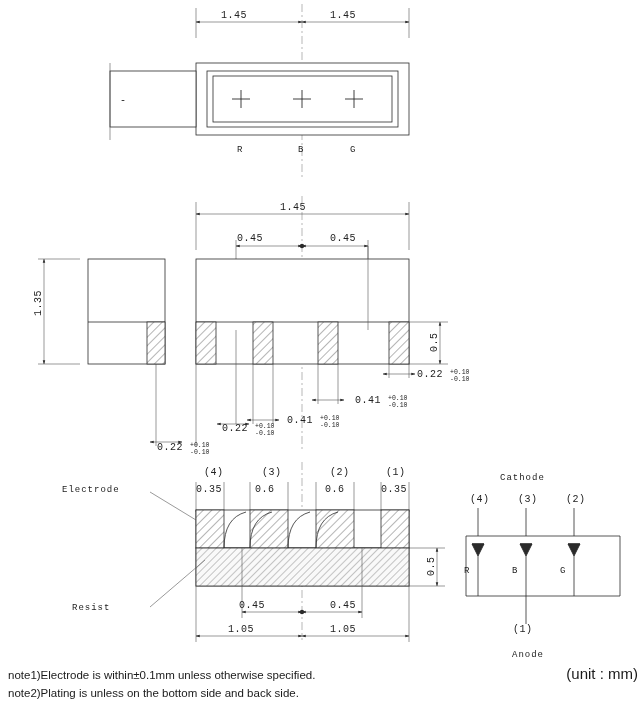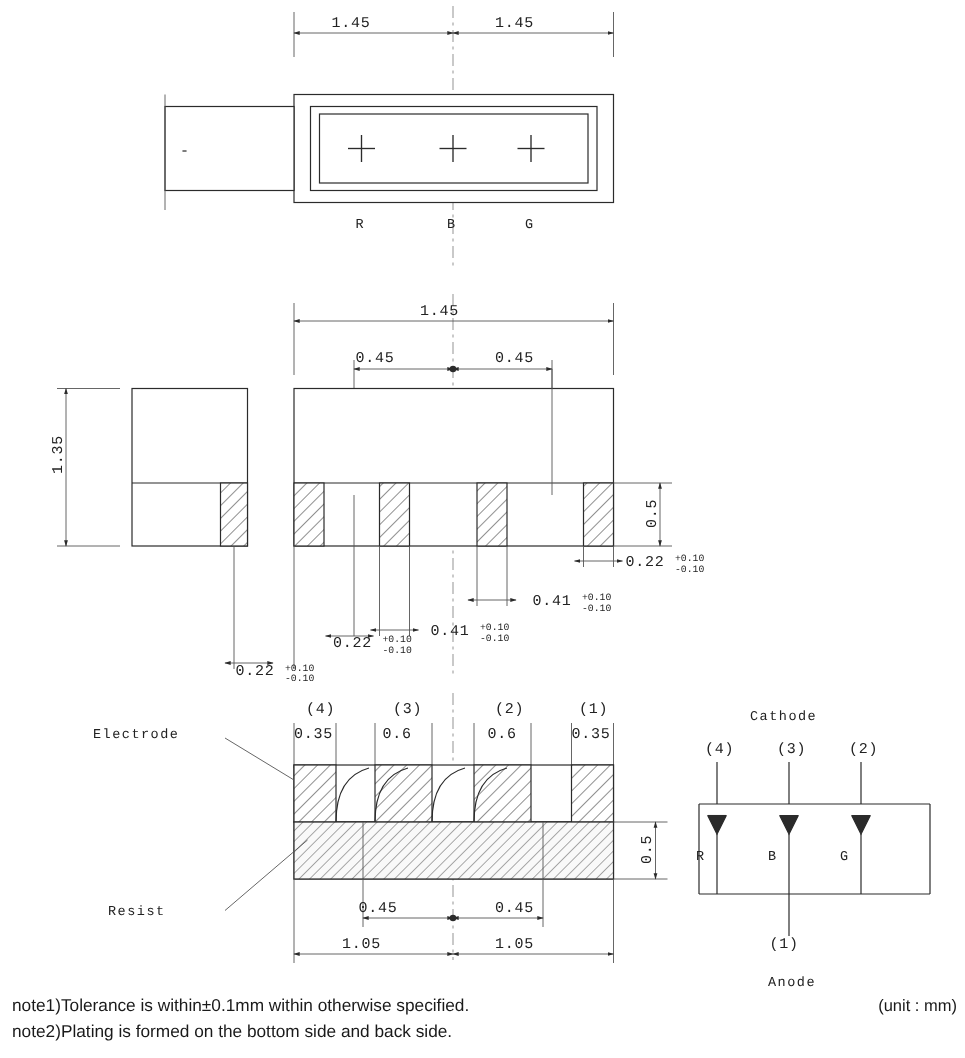--- a/index.html
+++ b/index.html
@@ -19,21 +19,21 @@
   line, rect, path, polyline, polygon, circle { shape-rendering:geometricPrecision; }
   .sl { stroke:#2b2b2b; stroke-width:0.8; fill:none; }
   .tl { stroke:#555; stroke-width:0.6; fill:none; }
   .cl { stroke:#999; stroke-width:0.7; fill:none; stroke-dasharray:8 3 2 3; }
   .hatchfill { fill:url(#hatch); stroke:#2b2b2b; stroke-width:0.8; }
   .greyfill { fill:#d8d8d8; stroke:#2b2b2b; stroke-width:0.8; }
   .white { fill:#ffffff; stroke:#2b2b2b; stroke-width:0.8; }
   .notes-wrap { position:absolute; left:8px; top:665px; width:630px; }
   .note-row { display:flex; justify-content:space-between; align-items:baseline; font-size:11.5px; }
   .note-line { margin-bottom:5px; }
-  .unit { font-size:11px; }
+  .unit { font-size:15px; }
 </style>
 </head>
 <body>
 
 <div id="sheet">
 
   <svg class="diagram" viewBox="0 0 643 705">
     <defs>
       <pattern id="hatch" width="6" height="6" patternTransform="rotate(45)" patternUnits="userSpaceOnUse">
         <rect width="6" height="6" fill="#ffffff"></rect>
@@ -258,21 +258,21 @@
       <line class="sl" x1="620" y1="536" x2="620" y2="596"></line>
 
       <text class="lbl" x="464" y="573">R</text>
       <text class="lbl" x="512" y="573">B</text>
       <text class="lbl" x="560" y="573">G</text>
     </g>
   </svg>
 
   <div class="notes-wrap">
     <div class="note-row note-line">
-      <span>note1)Tolerance is within±0.1mm within otherwise specified.</span>
+      <span>note1)Electrode is within±0.1mm unless otherwise specified.</span>
       <span class="unit">(unit : mm)</span>
     </div>
     <div class="note-row">
-      <span>note2)Plating is formed on the bottom side and back side.</span>
+      <span>note2)Plating is unless on the bottom side and back side.</span>
       <span></span>
     </div>
   </div>
 </div>
 
 </body></html>

